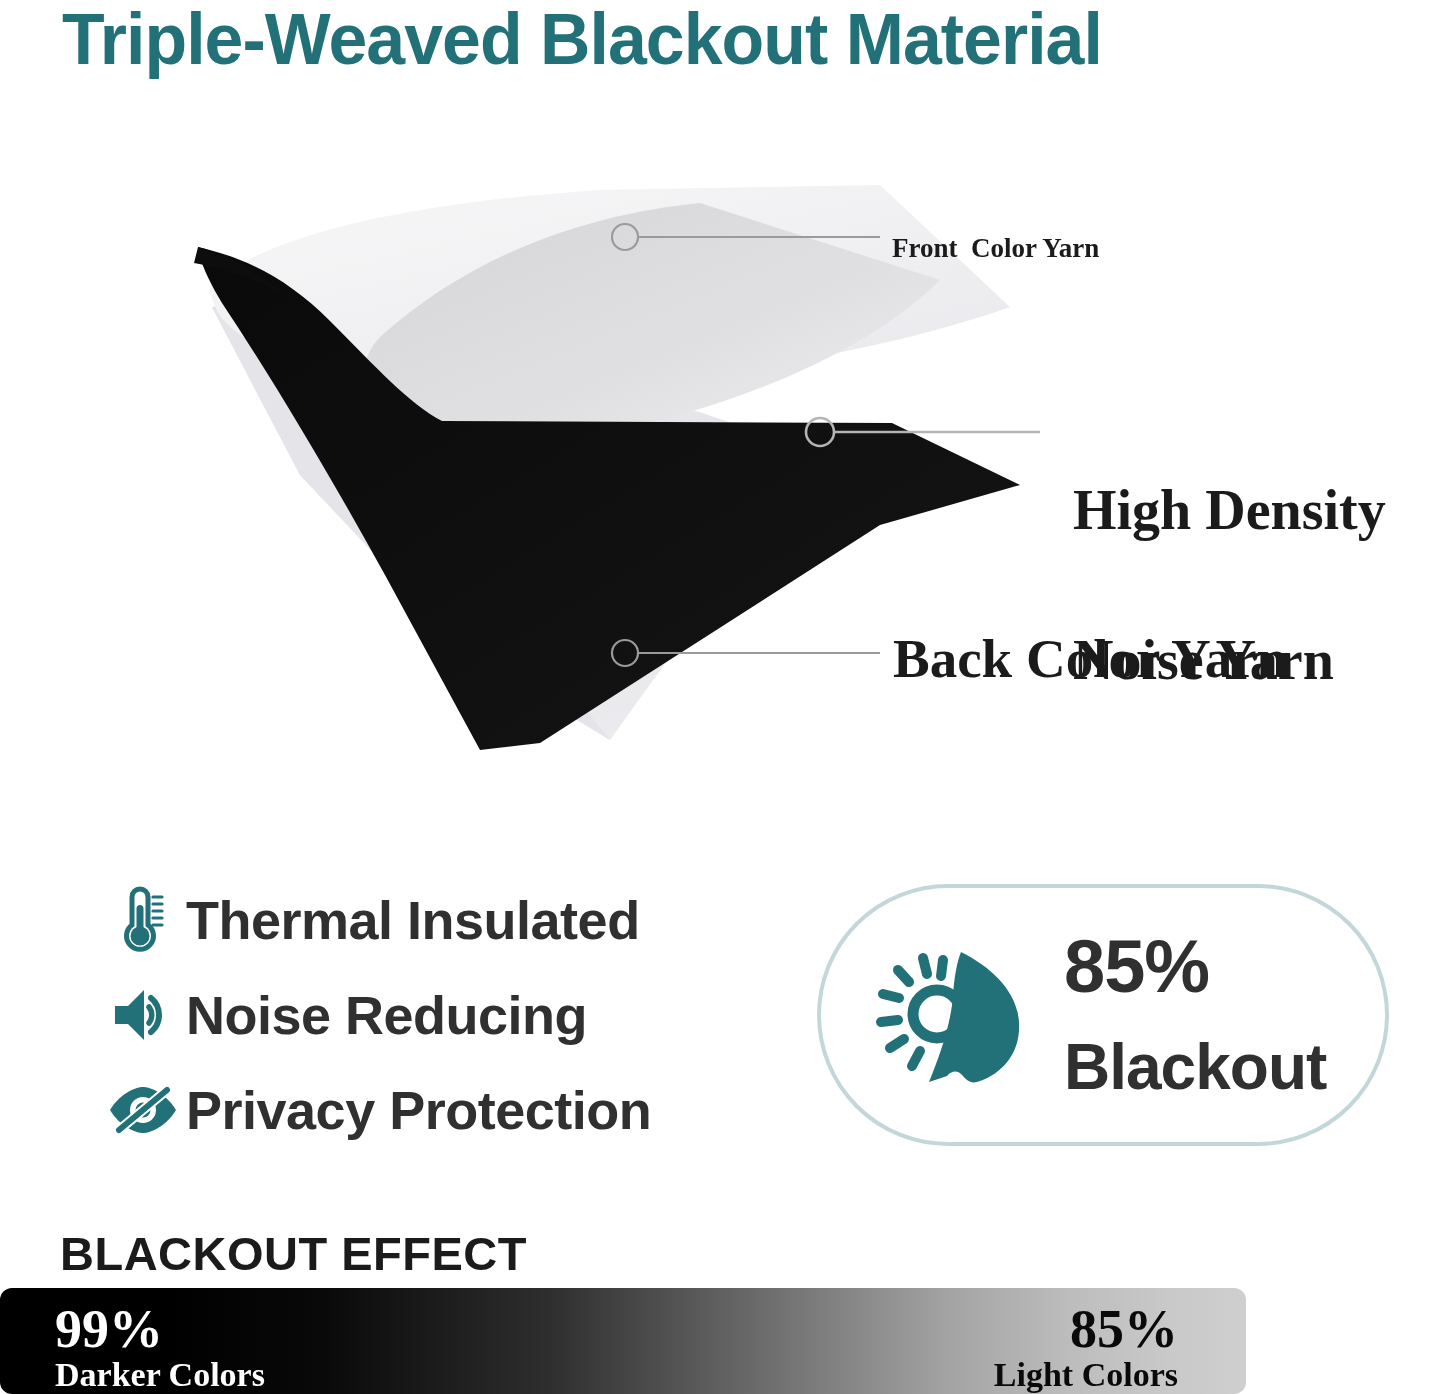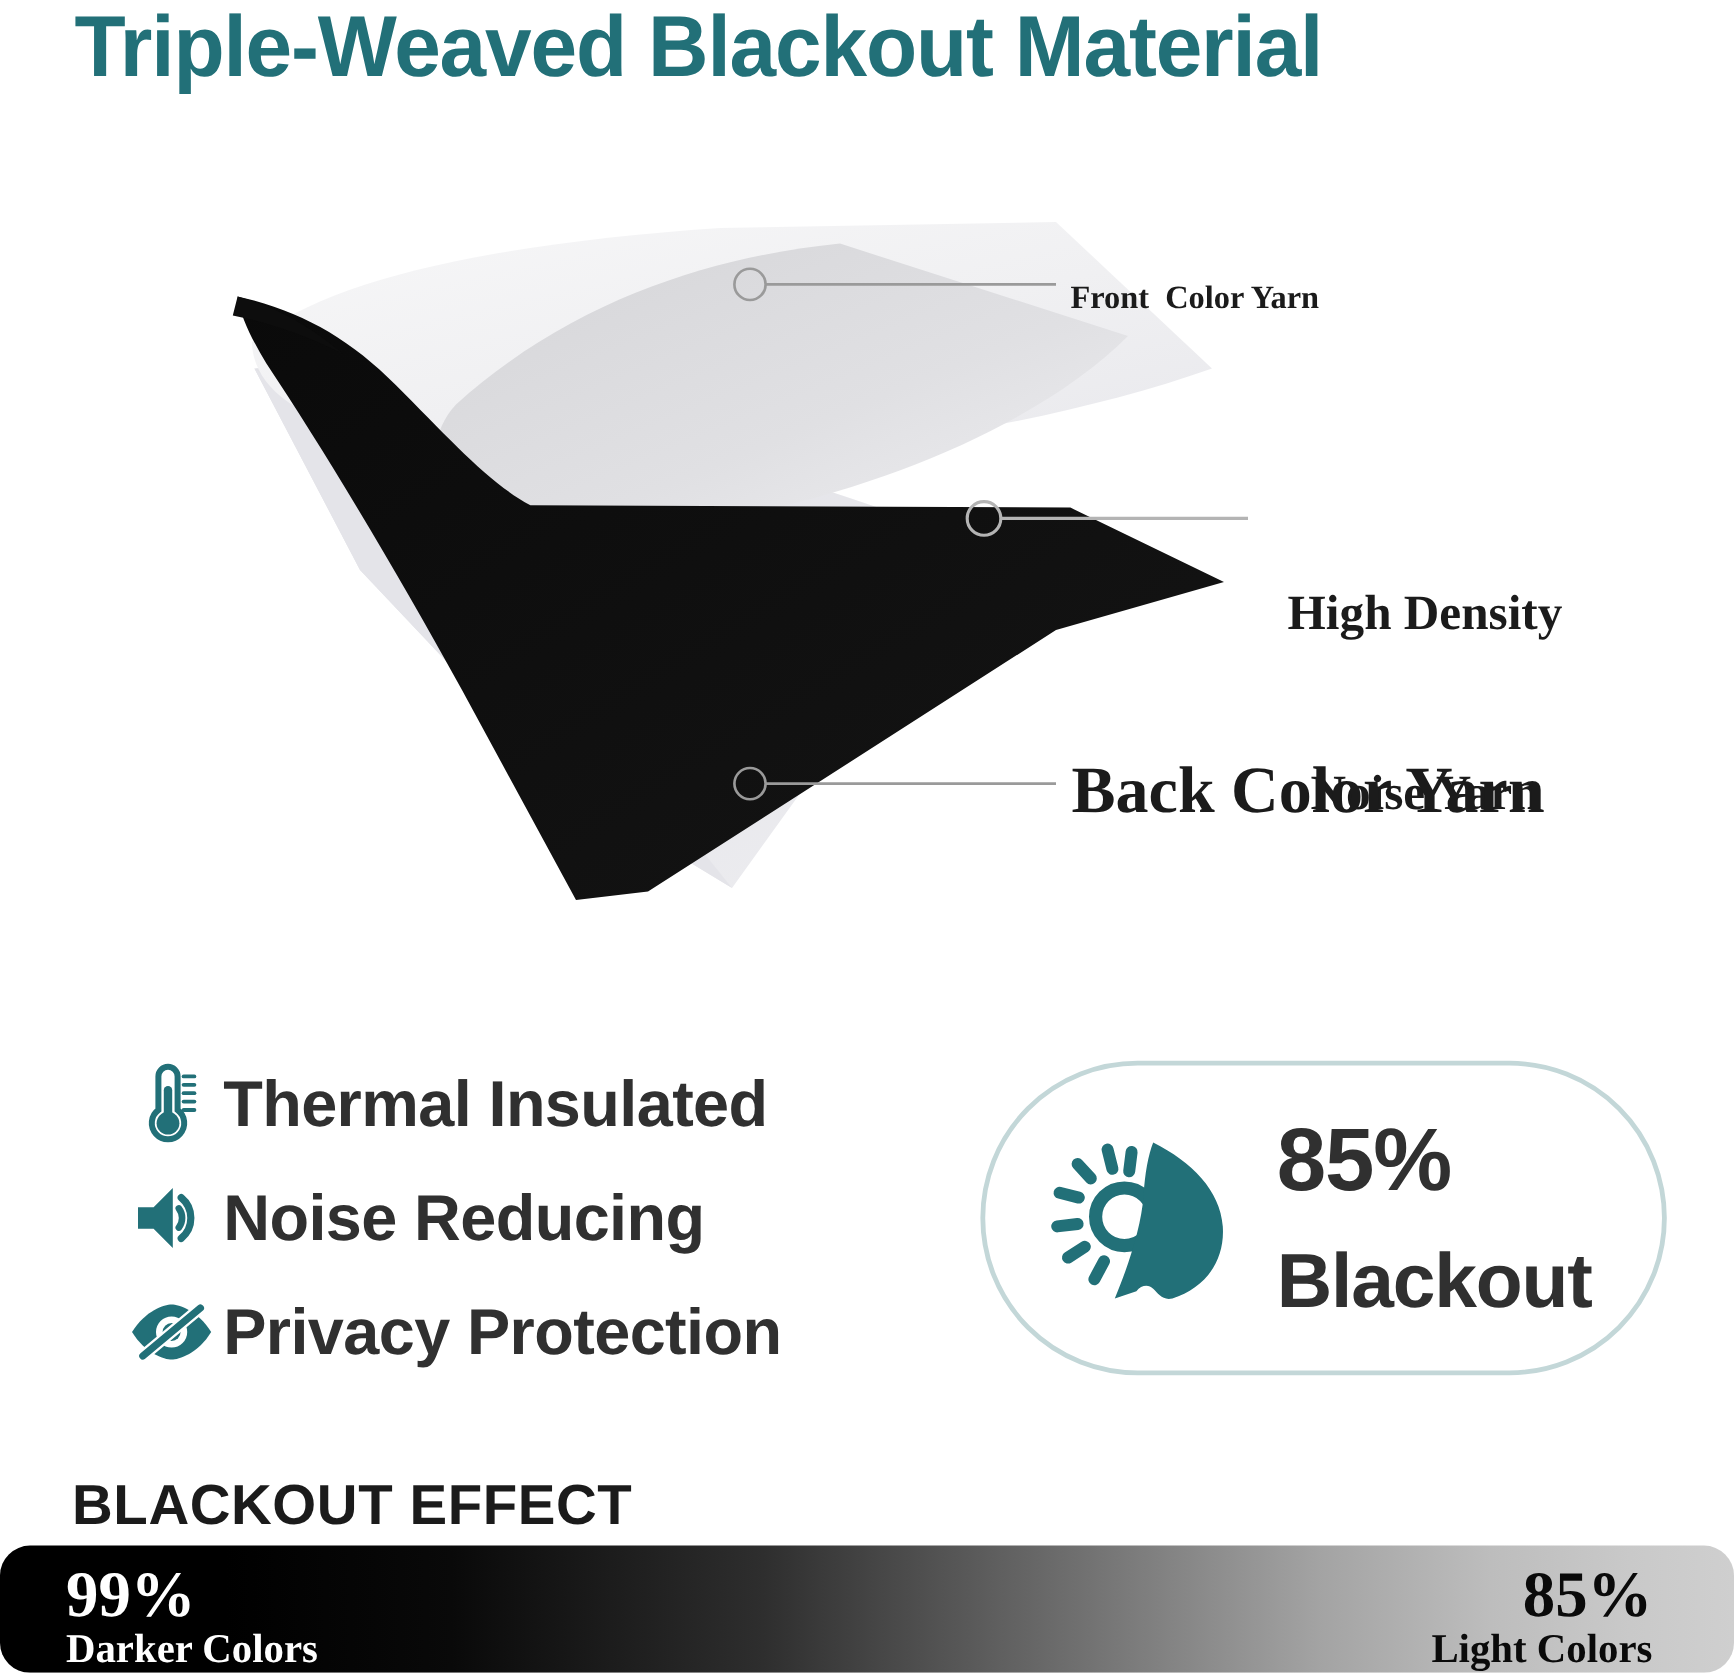--- a/index.html
+++ b/index.html
@@ -54,23 +54,22 @@
   }
   #callout-front-label {
     left: 892px;
     top: 222px;
     font-size: 27px;
     line-height: 52px;
   }
   #callout-highdensity-label {
     left: 1073px;
     top: 385px;
-    font-size: 41px;
+    font-size: 56px;
     line-height: 50px;
-    text-align: center;
   }
   #callout-highdensity-label .ln { display: block; }
   #callout-back-label {
     left: 893px;
     top: 633px;
     font-size: 55px;
     line-height: 52px;
   }
 
   
@@ -143,23 +142,23 @@
     font-weight: bold;
     font-size: 47px;
     letter-spacing: 0.5px;
     color: #1b1b1b;
     white-space: nowrap;
   }
   #blackout-effect-bar {
     position: absolute;
     left: 0px;
     top: 1288px;
-    width: 1445px;
+    width: 1246px;
     height: 106px;
-    border-radius: 25px;
+    border-radius: 12px;
     background: linear-gradient(to right,
         #000000 0%,
         #000000 13%,
         #090909 26%,
         #2e2e2e 44%,
         #6f6f6f 62%,
         #a3a3a3 76%,
         #bdbdbd 86%,
         #c9c9c9 94%,
         #cfcfcf 100%);

